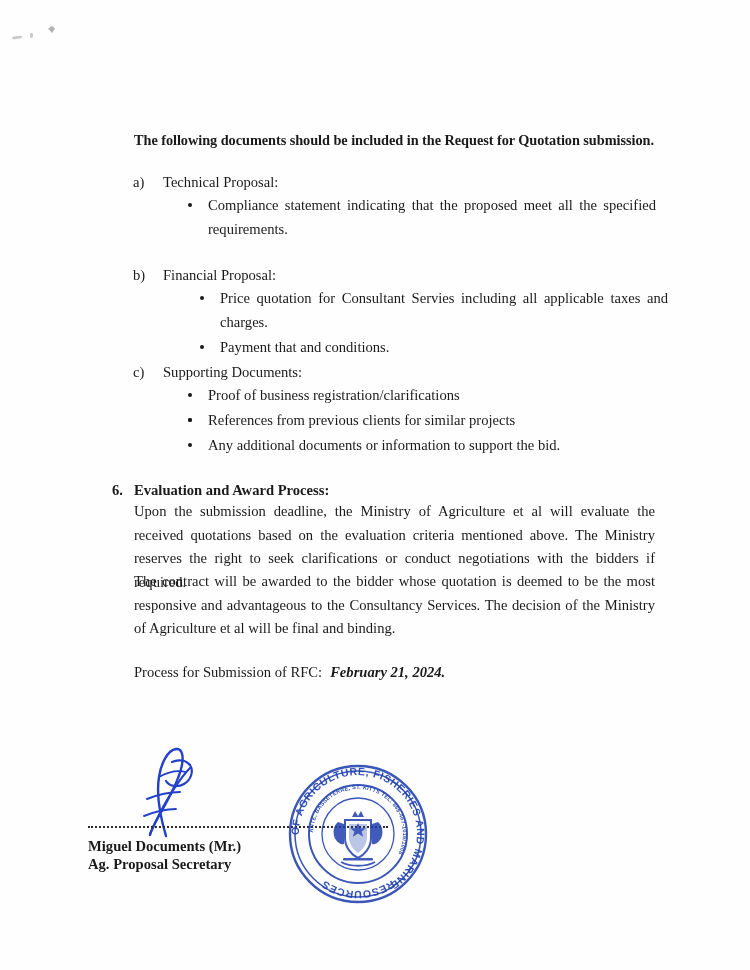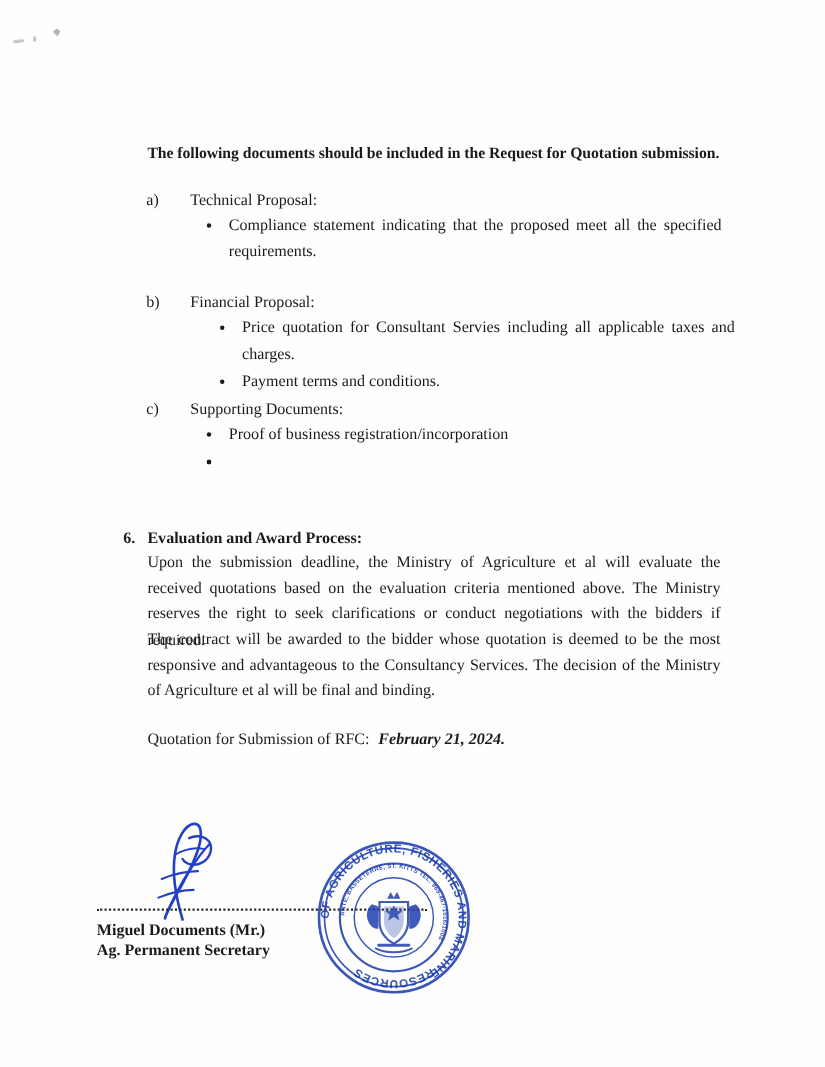--- a/index.html
+++ b/index.html
@@ -58,21 +58,21 @@
     font-size: 14.6px;
   }
   .lettered .marker {
     position: absolute;
     left: 0;
     top: 0;
     width: 22px;
   }
   .lettered .ltext {
     position: absolute;
-    left: 40px;
+    left: 30px;
     top: 0;
     white-space: nowrap;
   }
 
   .blist {
     position: absolute;
     list-style: none;
     margin: 0;
     padding: 0;
     font-size: 14.6px;
@@ -208,69 +208,71 @@
       <span class="marker">b)</span>
       <span class="ltext">Financial Proposal:</span>
     </div>
     <ul class="blist" style="left:188px; top:286px; width:480px;">
       <li class="just">
         <span class="dot"></span>
         <span>Price quotation for Consultant Servies including all applicable taxes and charges.</span>
       </li>
       <li>
         <span class="dot"></span>
-        <span>Payment terms and conditions.</span>
+        <span>Payment that and conditions.</span>
       </li>
     </ul>
 
     <div class="lettered" style="left:133px; top:364px;">
       <span class="marker">c)</span>
       <span class="ltext">Supporting Documents:</span>
     </div>
     <ul class="blist" style="left:176px; top:383px; width:480px;">
       <li>
         <span class="dot"></span>
-        <span>Proof of business registration/incorporation</span>
-      </li>
-      <li>
-        <span class="dot"></span>
-      </li>
-      <li>
-        <span class="dot"></span>
-      </li>
-      <li>
-        <span class="dot"></span>
+        <span>Proof of business registration/clarifications</span>
+      </li>
+      <li>
+        <span class="dot"></span>
+      </li>
+      <li>
+        <span class="dot"></span>
+        <span>References from previous clients for similar projects</span>
+      </li>
+      <li>
+        <span class="dot"></span>
+        <span>Any additional documents or information to support the bid.</span>
       </li>
     </ul>
 
     <div class="sec-num">6.</div>
     <div class="sec-title">Evaluation and Award Process:</div>
     <div class="para para-6">Upon the submission deadline, the Ministry of Agriculture et al will evaluate the received quotations based on the evaluation criteria mentioned above.  The Ministry reserves the right to seek clarifications or conduct negotiations with the bidders if required.</div>
 
     <div class="para para-award">The contract will be awarded to the bidder whose quotation is deemed to be the most responsive and advantageous to the Consultancy Services. The decision of the Ministry of Agriculture et al will be final and binding.</div>
 
     <div class="deadline">
-      <span>Quotation for Submission of RFC:</span><span class="date">February 21, 2024.</span>
+      <span>Process for Submission of RFC:</span><span class="date">February 21, 2024.</span>
     </div>
 
     <svg class="signature" viewBox="0 0 110 96" aria-hidden="true">
       <g fill="none" stroke="#2340c8" stroke-linecap="round" stroke-linejoin="round">
         <path d="M40 92 C34 72 30 52 33 33 C35 19 42 6 50 5 C57 4 58 14 55 25
                  C51 41 41 57 34 70 C29 79 25 86 24 91" stroke-width="2.4"></path>
         <path d="M24 90 C30 76 38 60 46 48 C53 37 60 28 64 24" stroke-width="2.1"></path>
         <path d="M46 18 C52 15 60 16 64 21 C68 27 65 36 58 40 C51 44 43 42 40 37" stroke-width="2.2"></path>
         <path d="M21 55 C31 51 43 48 54 48" stroke-width="2"></path>
         <path d="M18 72 C28 68 40 65 50 65" stroke-width="1.9"></path>
         <path d="M33 33 C42 28 52 26 60 28" stroke-width="1.6"></path>
       </g>
     </svg>
 
     <div class="sig-line"></div>
     <div class="sig-name">Miguel Documents (Mr.)</div>
-    <div class="sig-role">Ag. Permanent Secretary</div>
+    <div class="sig-role">Ag. Proposal Secretary</div>
 
     <svg class="stamp" viewBox="0 0 152 152" aria-hidden="true">
       <defs>
         <path id="arcOuter" d="M 76,76 m -59,0 a 59,59 0 1,1 118,0 a 59,59 0 1,1 -118,0"></path>
         <path id="arcOuterBottom" d="M 76,76 m 57,0 a 57,57 0 1,1 -114,0 a 57,57 0 1,1 114,0"></path>
         <path id="arcInner" d="M 76,76 m -45,0 a 45,45 0 1,1 90,0 a 45,45 0 1,1 -90,0"></path>
       </defs>
 
       <g fill="none" stroke="#1f3fae" opacity="0.88">
         <circle cx="76" cy="76" r="68" stroke-width="2.4"></circle>

